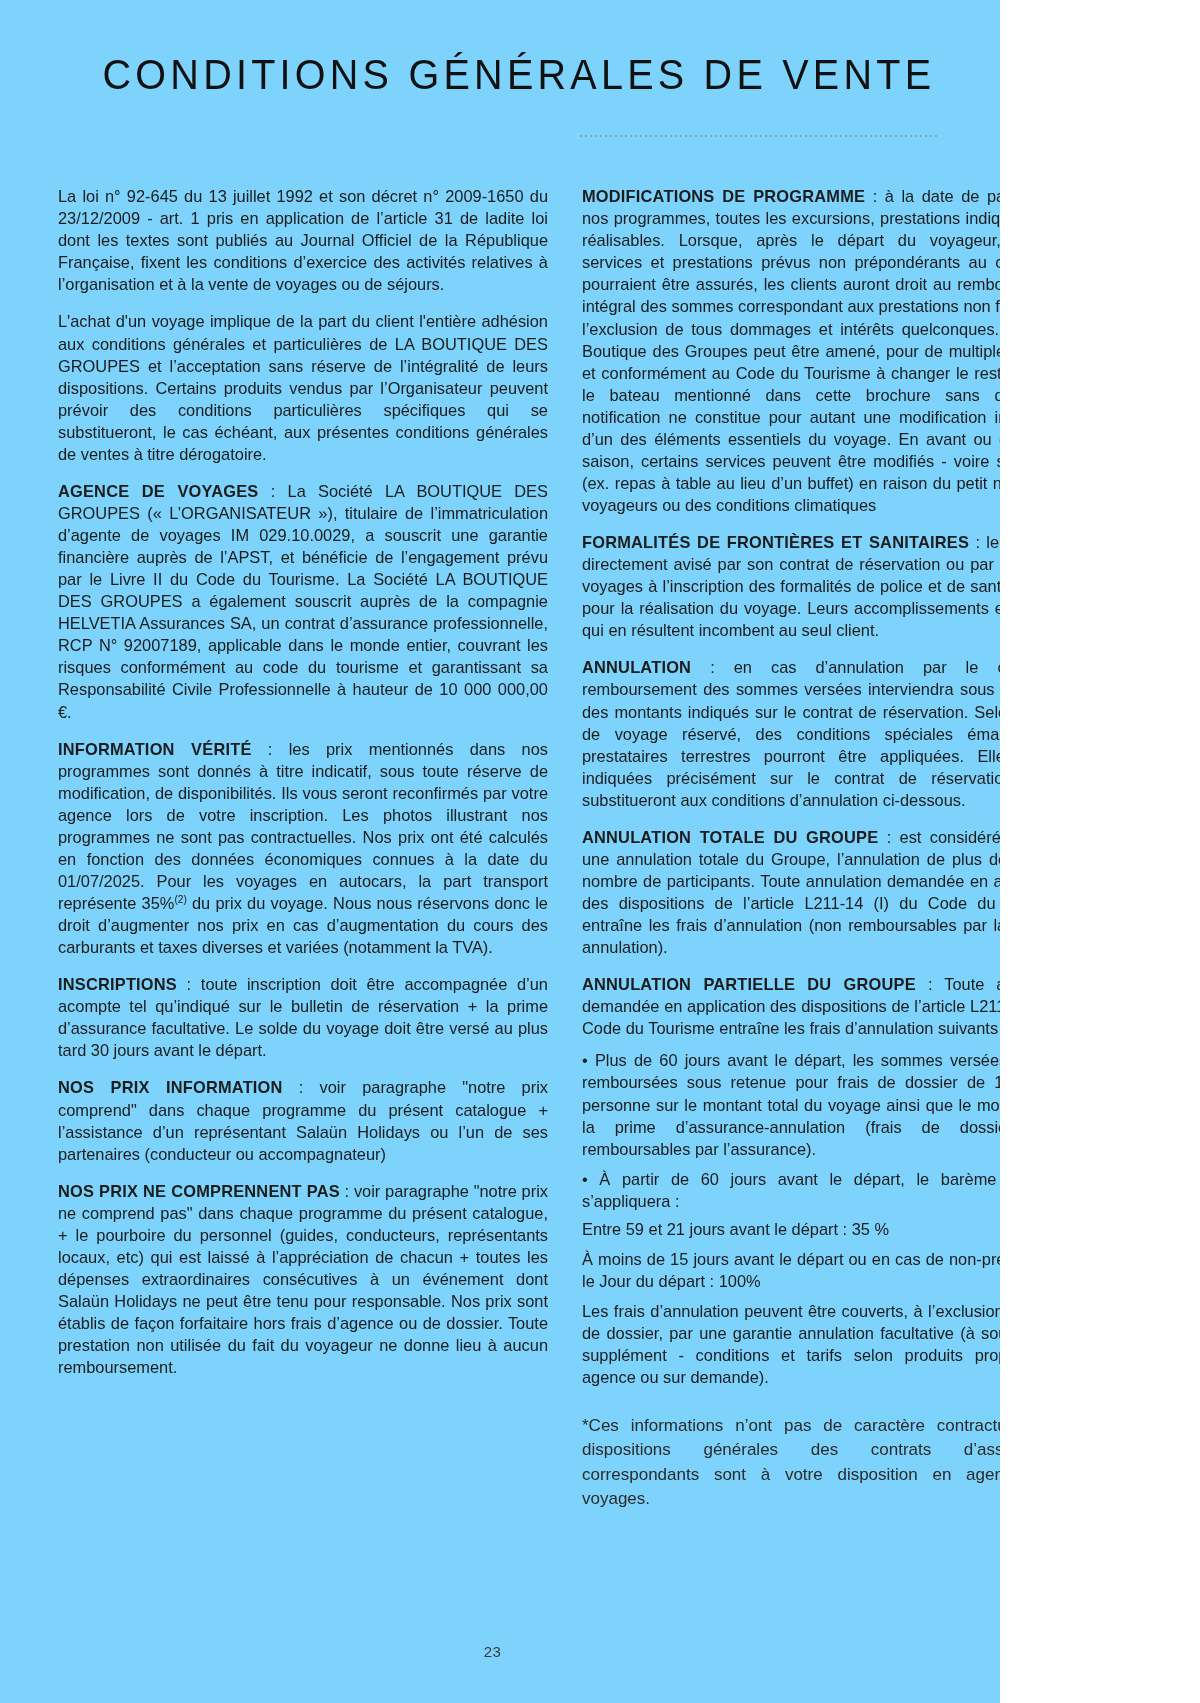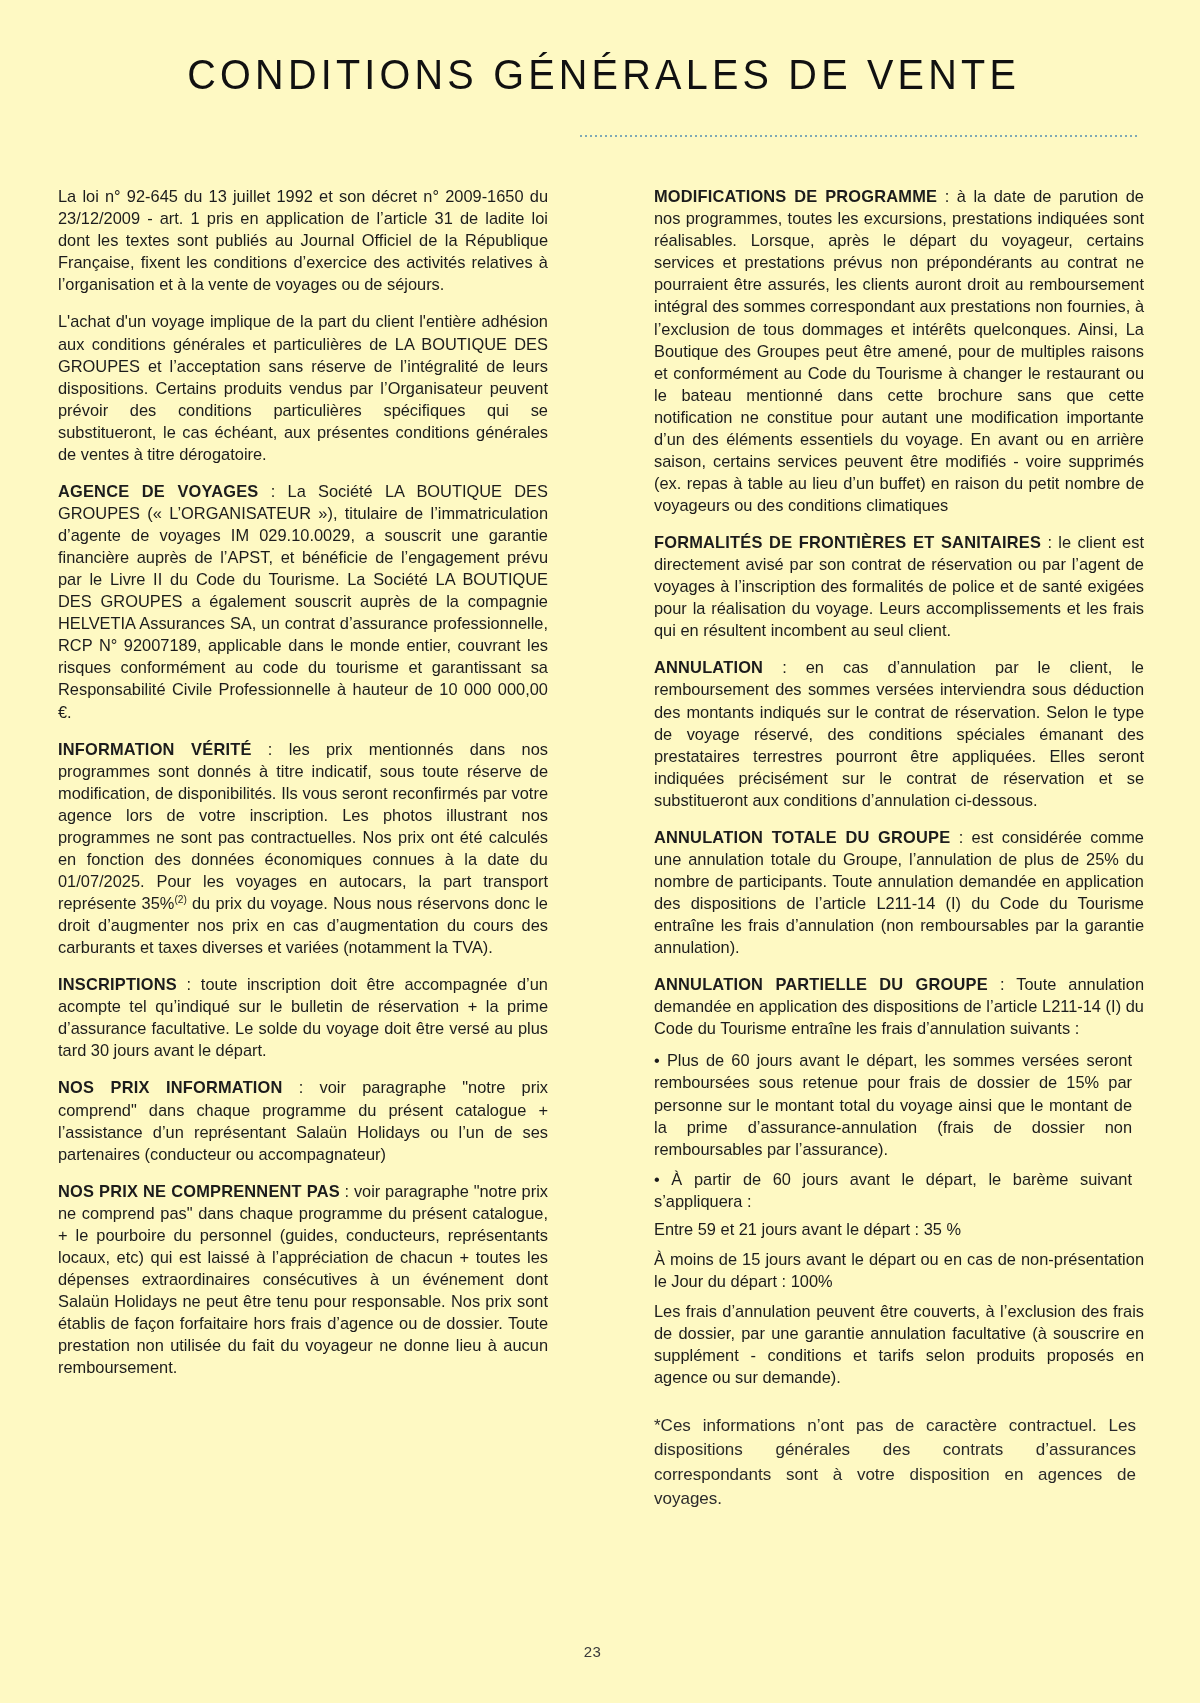--- a/index.html
+++ b/index.html
@@ -6,23 +6,23 @@
     margin: 0;
     padding: 0;
     background: #ffffff;
   }
   body {
     font-family: "Liberation Sans", sans-serif;
     color: #1a1a1a;
   }
   .page {
     position: relative;
-    width: 1200px;
+    width: 1000px;
     height: 1703px;
-    background: #fef9c3;
+    background: #7dd3fc;
     box-sizing: border-box;
     overflow: hidden;
   }
 
   
   .page-header {
     padding: 52px 60px 0 60px;
   }
   .page-title {
     font-family: "Liberation Sans", sans-serif;
@@ -48,21 +48,21 @@
     background-image: repeating-linear-gradient(
       to right,
       #7fa9b5 0px, #7fa9b5 2px,
       rgba(255,255,255,0) 2px, rgba(255,255,255,0) 5px
     );
   }
 
   
   .columns {
     display: flex;
-    gap: 65px;
+    gap: 34px;
     padding: 48px 56px 0 58px;
     box-sizing: border-box;
     justify-content: space-between;
   }
   .col {
     width: 490px;
     flex: 0 0 490px;
   }
 
   

